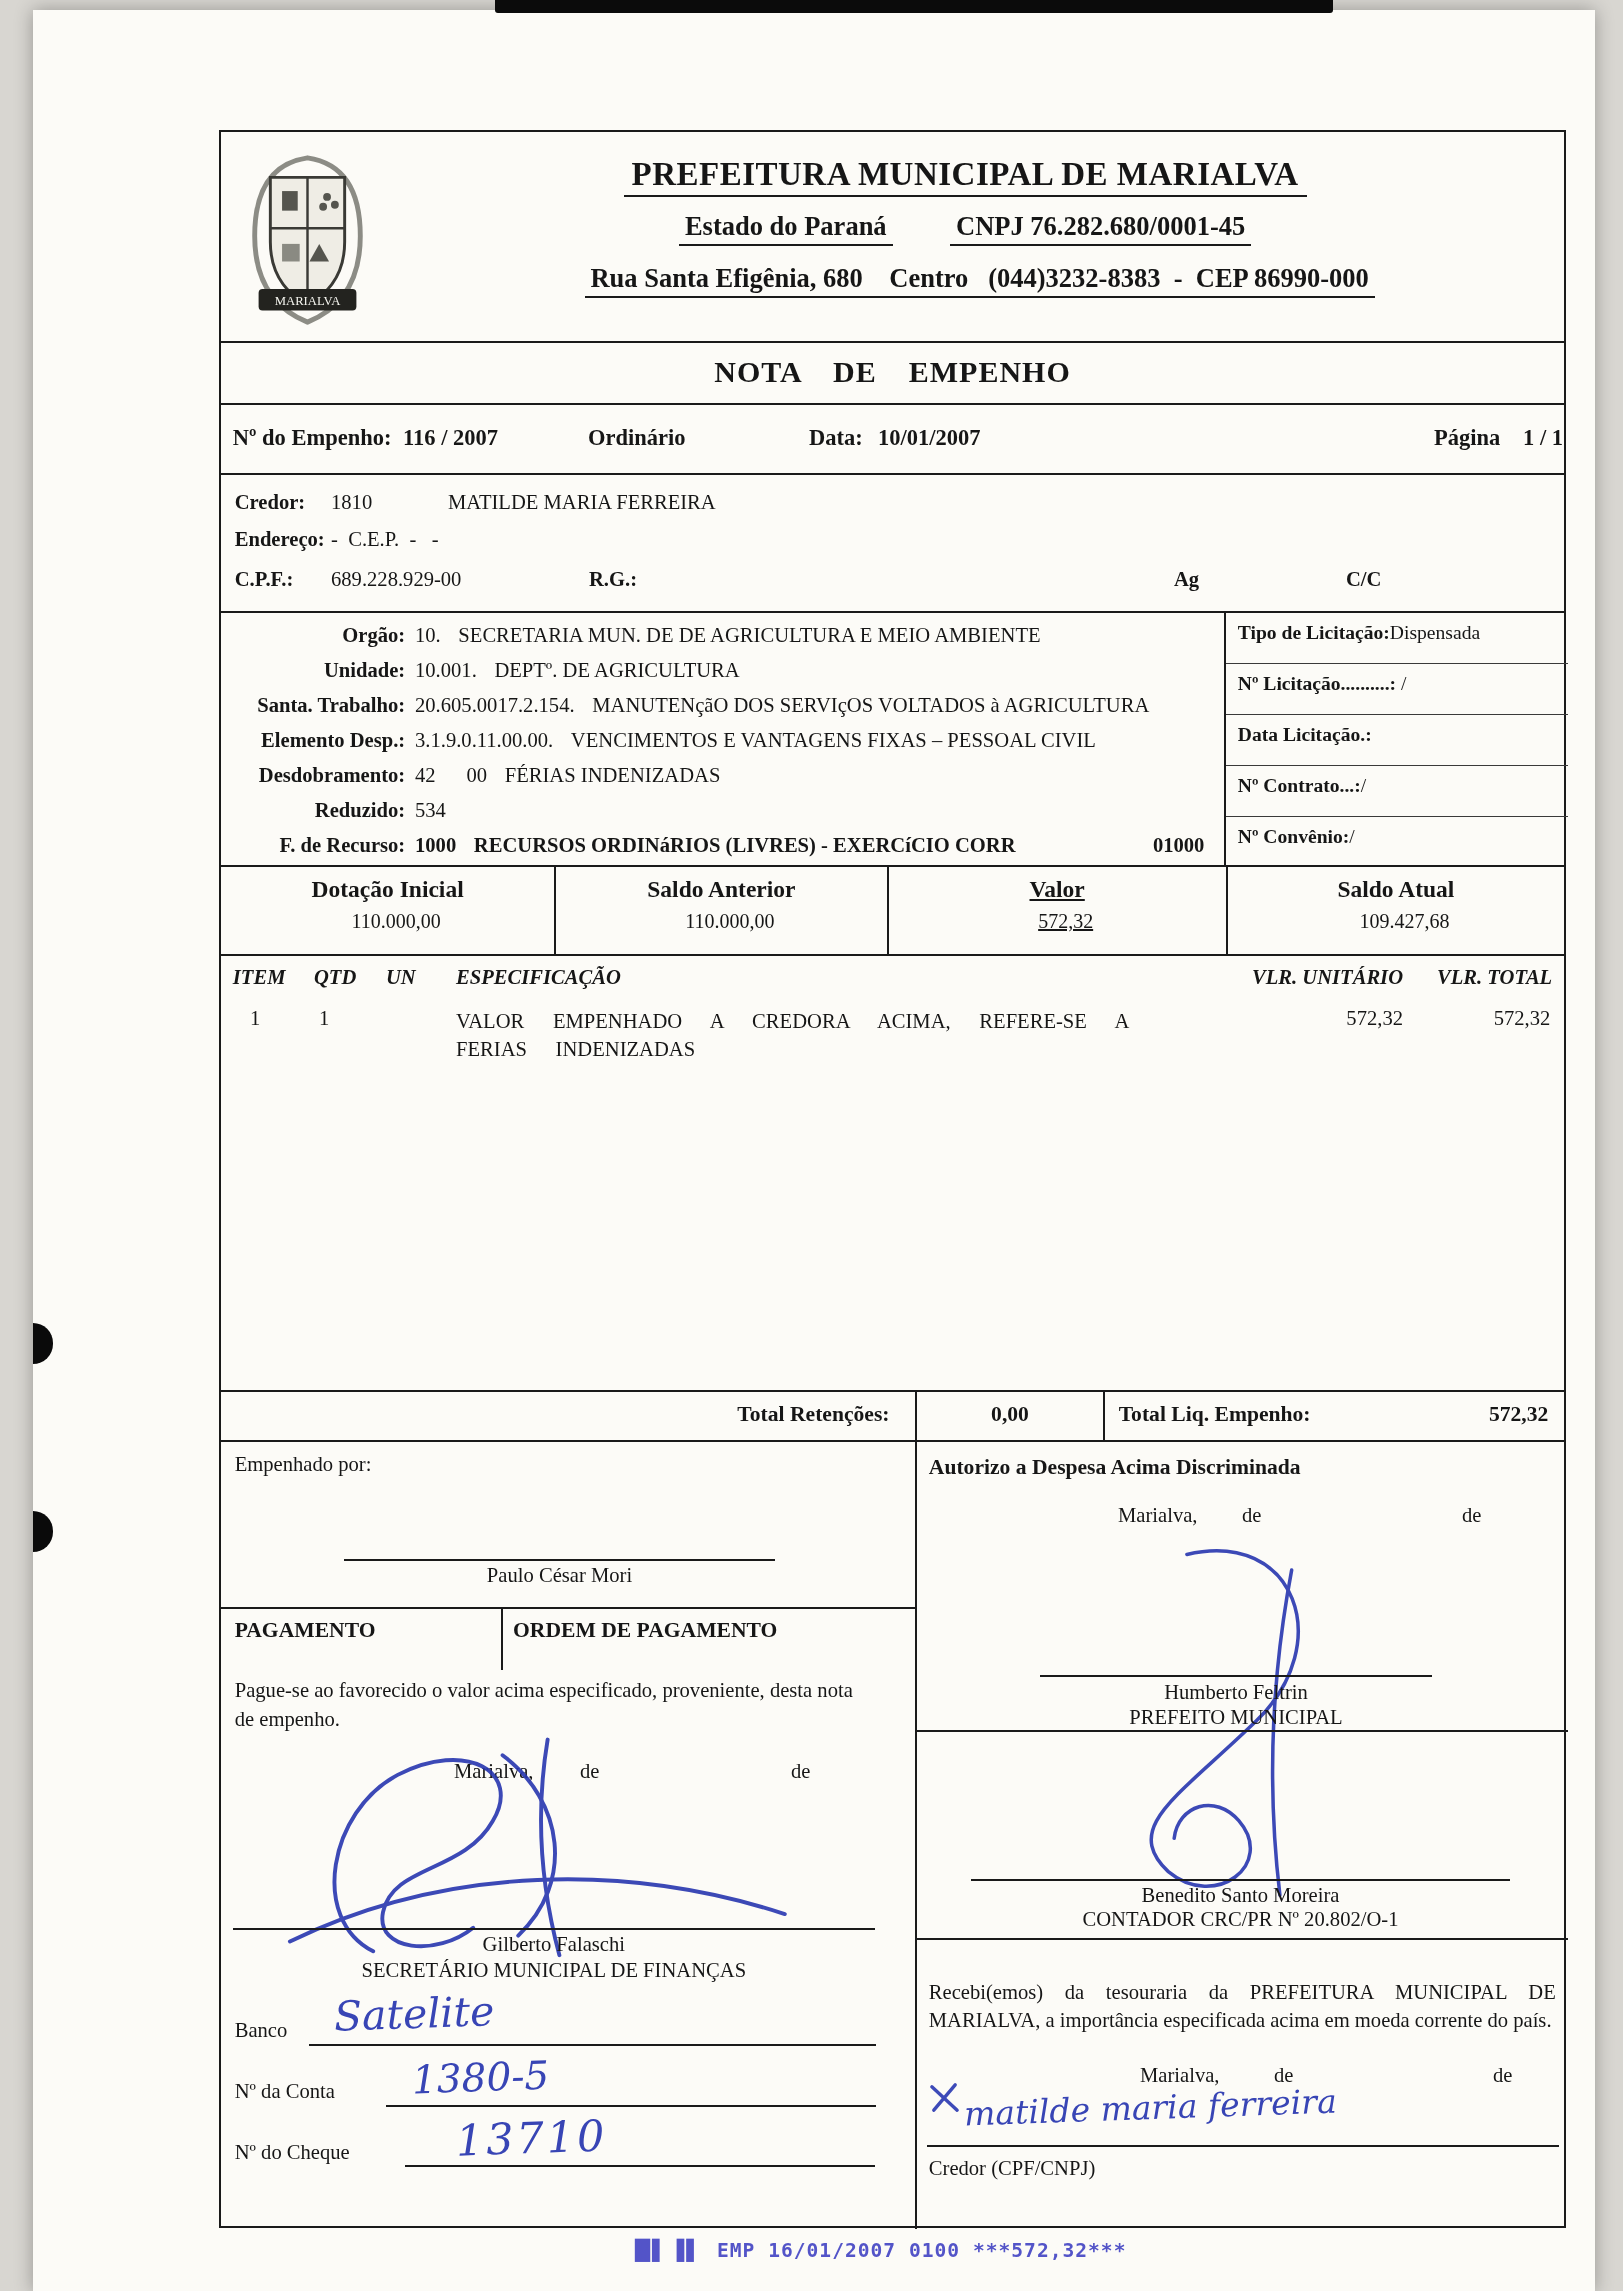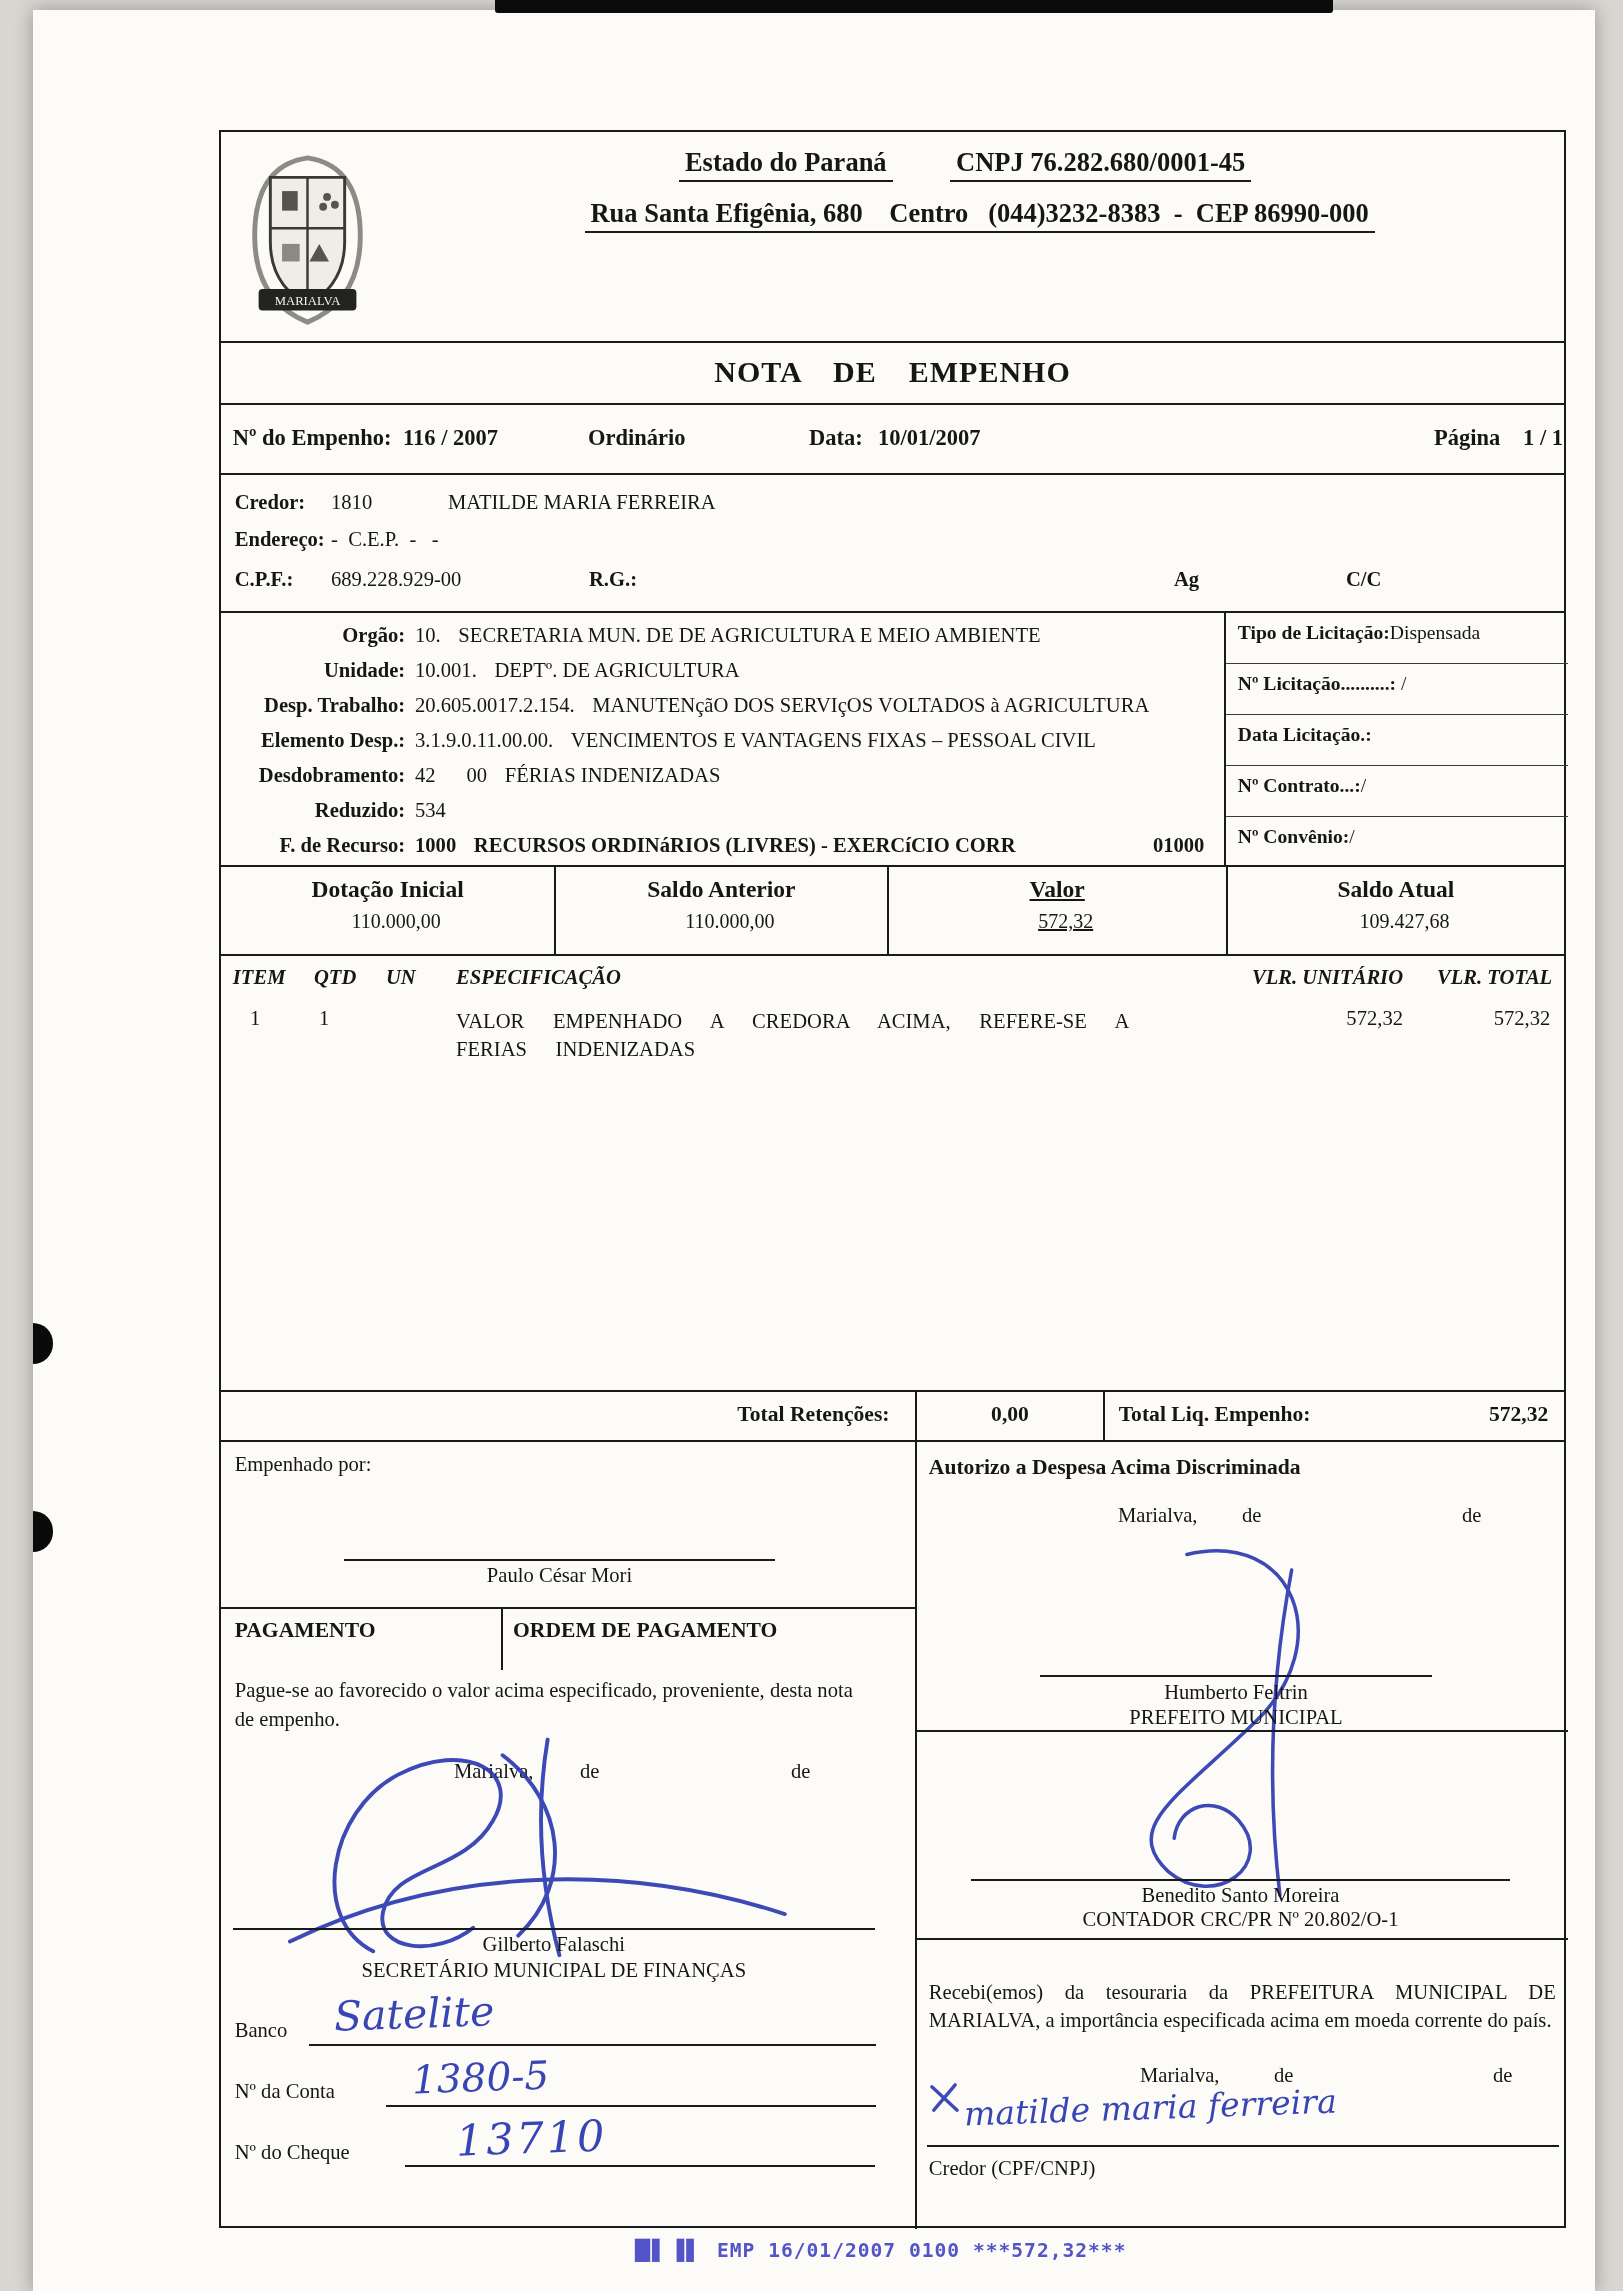--- a/index.html
+++ b/index.html
@@ -145,20 +145,21 @@
       <rect x="42" y="50" width="16" height="20" fill="#55554e"></rect>
       <circle cx="88" cy="56" r="4" fill="#55554e"></circle>
         <circle cx="96" cy="64" r="4" fill="#55554e"></circle>
         <circle cx="84" cy="66" r="4" fill="#55554e"></circle>
       <rect x="42" y="104" width="18" height="18" fill="#8a8a82"></rect>
       <path d="M80 104 l10 18 h-20 z" fill="#55554e"></path>
       <rect x="18" y="150" width="100" height="22" rx="4" fill="#23231f"></rect>
       <text x="68" y="166" text-anchor="middle" font-size="13" fill="#f5f5ef">MARIALVA</text>
     </svg>
     <div class="hdr-text">
+      <div class="hl1"><span class="u3">PREFEITURA MUNICIPAL DE MARIALVA</span></div>
       <div class="hl2">
         <span class="u2">Estado do Paraná</span>
         <span class="u2 gap">CNPJ 76.282.680/0001-45</span>
       </div>
       <div class="hl3"><span class="u2 pre">Rua Santa Efigênia, 680    Centro   (044)3232-8383  -  CEP 86990-000</span></div>
     </div>
   </div>
 
   <div class="sec sec-nota">
     <div class="nota-title">NOTA DE EMPENHO</div>
@@ -193,21 +194,21 @@
         <span class="orc-label">Orgão:</span>
         <span class="orc-code">10.</span>
         <span class="orc-desc">SECRETARIA MUN. DE DE AGRICULTURA E MEIO AMBIENTE</span>
       </div>
       <div class="orc-row">
         <span class="orc-label">Unidade:</span>
         <span class="orc-code">10.001.</span>
         <span class="orc-desc">DEPTº. DE AGRICULTURA</span>
       </div>
       <div class="orc-row">
-        <span class="orc-label">Desp. Trabalho:</span>
+        <span class="orc-label">Santa. Trabalho:</span>
         <span class="orc-code">20.605.0017.2.154.</span>
         <span class="orc-desc">MANUTENçãO DOS SERVIçOS VOLTADOS à AGRICULTURA</span>
       </div>
       <div class="orc-row">
         <span class="orc-label">Elemento Desp.:</span>
         <span class="orc-code">3.1.9.0.11.00.00.</span>
         <span class="orc-desc">VENCIMENTOS E VANTAGENS FIXAS – PESSOAL CIVIL</span>
       </div>
       <div class="orc-row">
         <span class="orc-label">Desdobramento:</span>

